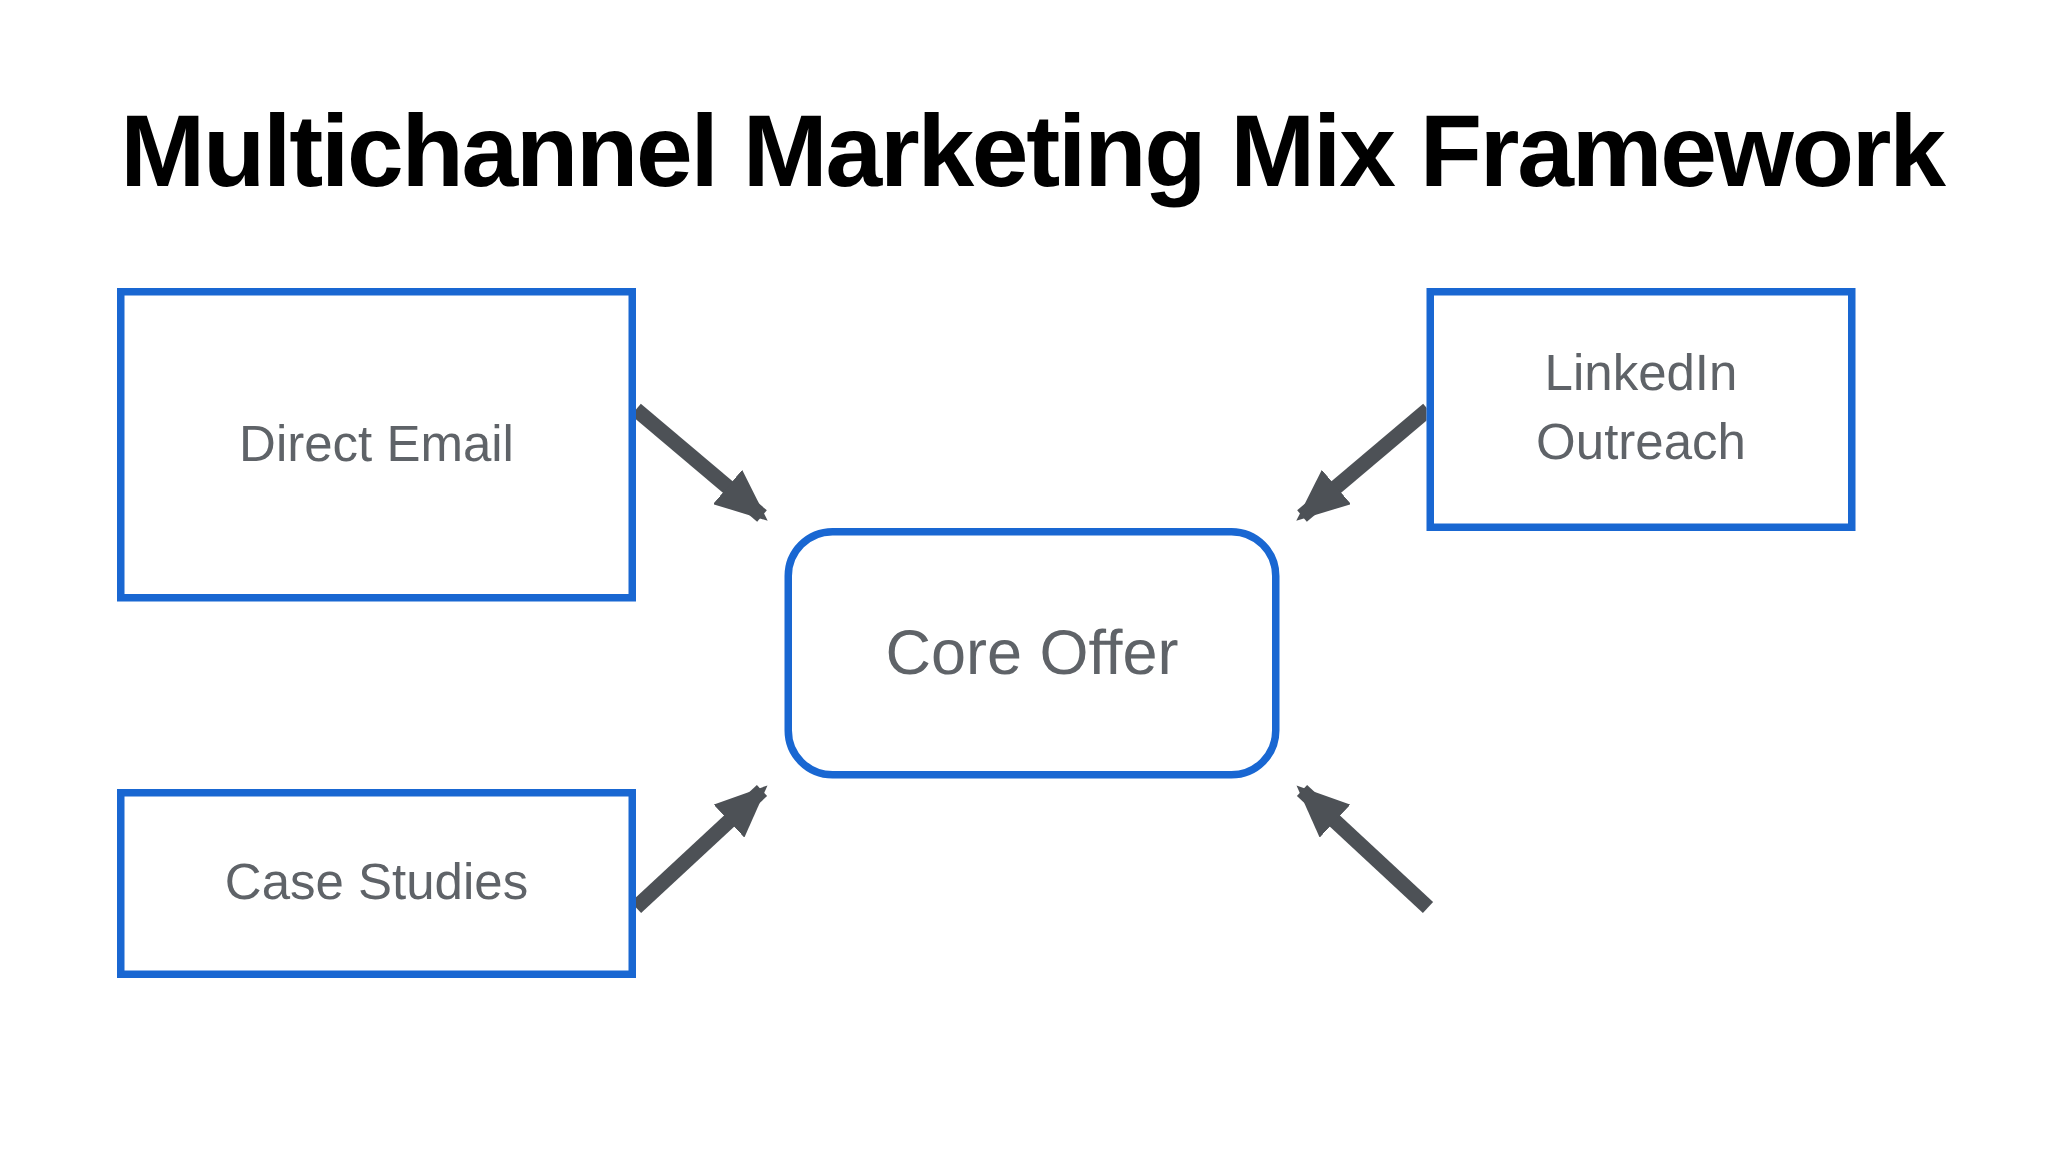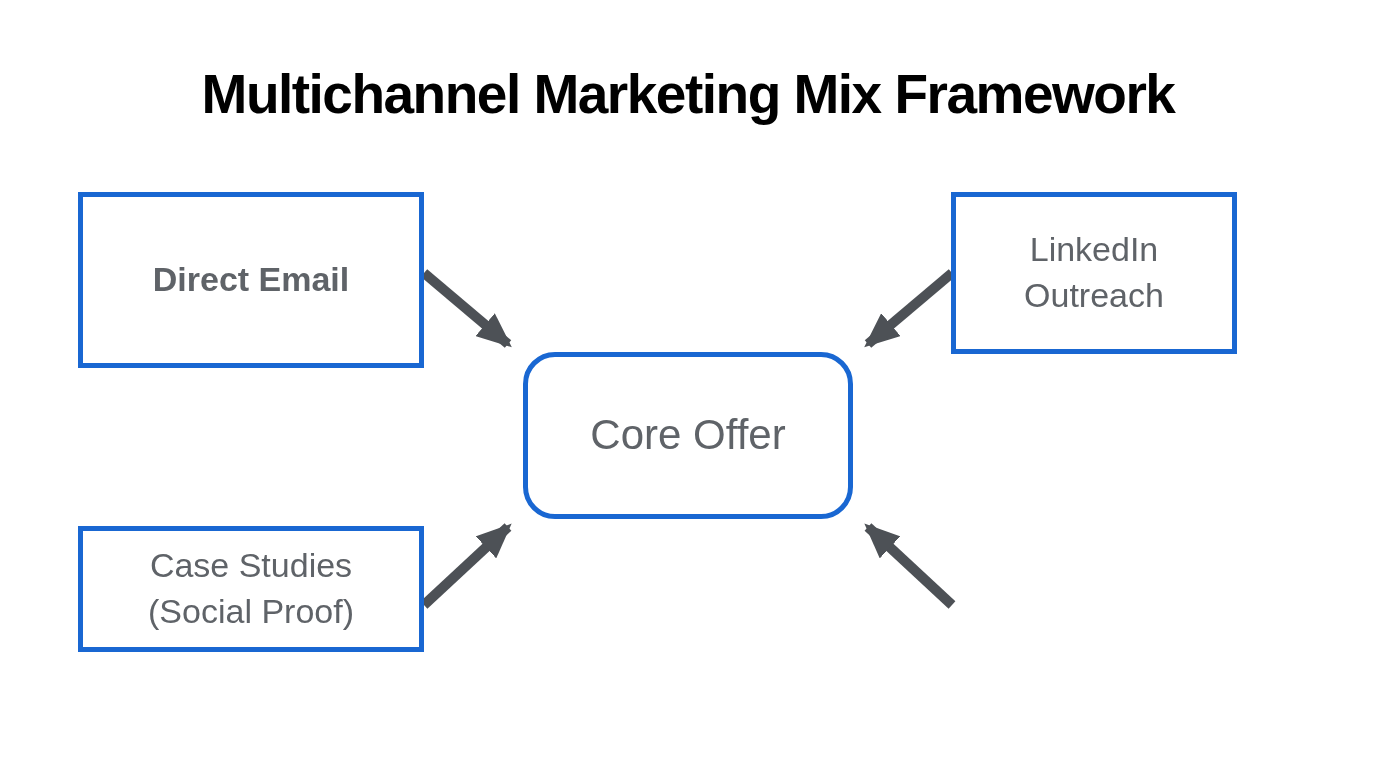--- a/index.html
+++ b/index.html
@@ -21,21 +21,21 @@
     width: 1376px;
     height: 768px;
     background: var(--background);
   }
   .diagram-title {
     position: absolute;
     top: 62px;
     left: 0;
     width: 1376px;
     text-align: center;
-    font-size: 55px;
+    font-size: 68px;
     font-weight: bold;
     letter-spacing: -1.5px;
     color: var(--title);
     white-space: nowrap;
   }
   .arrows {
     position: absolute;
     top: 0; left: 0;
     width: 1376px; height: 768px;
     pointer-events: none;
@@ -56,21 +56,21 @@
     justify-content: center;
     text-align: center;
   }
   .node-label {
     color: var(--text);
     font-size: 34px;
     line-height: 1.35;
   }
   .node-label span { display: block; }
   .node-label span:empty { display: none; }
-  .node-tl { left: 78px;  top: 192px; width: 346px; height: 176px; font-weight: bold; }
+  .node-tl { left: 78px;  top: 192px; width: 346px; height: 209px; }
   .node-tr { left: 951px; top: 192px; width: 286px; height: 162px; }
   .node-bl { left: 78px;  top: 526px; width: 346px; height: 126px; }
   .node-br { left: 951px; top: 526px; width: 346px; height: 162px; }
   .node-center { left: 523px; top: 352px; width: 330px; height: 167px; border-radius: 32px; }
   .node-center .node-label { font-size: 42px; }
 </style>
 </head>
 <body>
 
 <div class="canvas">
@@ -104,18 +104,17 @@
   <div class="node node-center">
     <div class="node-label">
       <span>Core Offer</span>
 
     </div>
   </div>
 
   <div class="node node-bl">
     <div class="node-label">
       <span>Case Studies</span>
-      <span>(Social Proof)</span>
     </div>
   </div>
 
 
 </div>
 
 </body></html>

